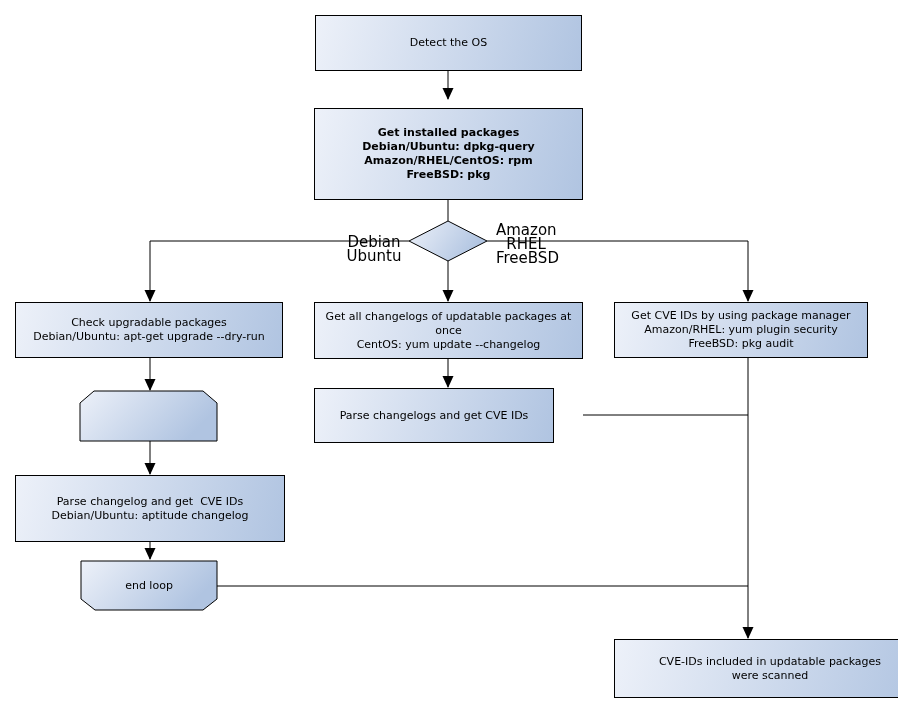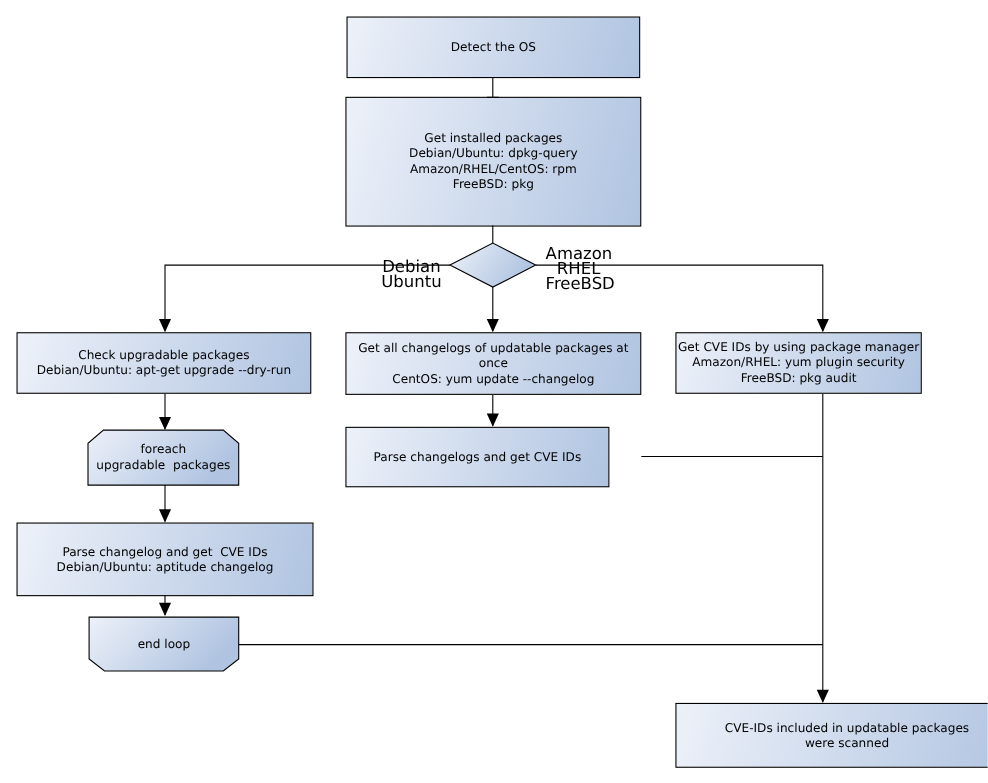--- a/index.html
+++ b/index.html
@@ -106,61 +106,57 @@
 
     <polygon class="shape" points="409,241 448,221 487,241 448,261"></polygon>
     <polygon class="shape" points="94,391 203,391 217,403 217,441 80,441 80,403"></polygon>
     <polygon class="shape" points="81,561 217,561 217,599 203,610 95,610 81,599"></polygon>
   </svg>
 
   <div class="node rect" style="left:315px; top:15px; width:267px; height:56px;">
     <span>Detect the OS</span>
   </div>
 
-  <div class="node rect" style="left:314px; top:88px; width:269px; height:118px;">
+  <div class="node rect" style="left:314px; top:108px; width:269px; height:92px;font-weight:bold;">
     <span>Get installed packages
 Debian/Ubuntu: dpkg-query
 Amazon/RHEL/CentOS: rpm
 FreeBSD: pkg</span>
   </div>
 
   <div class="node rect" style="left:15px; top:302px; width:268px; height:56px;">
     <span>Check upgradable packages
 Debian/Ubuntu: apt-get upgrade --dry-run</span>
   </div>
 
   <div class="node rect" style="left:314px; top:302px; width:269px; height:57px;">
     <span>Get all changelogs of updatable packages at once
 CentOS: yum update --changelog</span>
   </div>
 
-  <div class="node rect" style="left:614px; top:302px; width:224px; height:56px;">
+  <div class="node rect" style="left:614px; top:302px; width:254px; height:56px;">
     <span>Get CVE IDs by using package manager
 Amazon/RHEL: yum plugin security
 FreeBSD: pkg audit</span>
   </div>
 
   <div class="node rect" style="left:314px; top:388px; width:240px; height:55px;">
     <span>Parse changelogs and get CVE IDs</span>
   </div>
 
   <div class="node rect" style="left:15px; top:475px; width:270px; height:67px;">
     <span>Parse changelog and get  CVE IDs
 Debian/Ubuntu: aptitude changelog</span>
   </div>
 
   <div class="node rect" style="left:614px; top:639px; width:312px; height:59px;">
     <span>CVE-IDs included in updatable packages
 were scanned</span>
   </div>
 
-  <div class="node shape-label" style="left:80px; top:391px; width:137px; height:50px;">
-    <span>foreach
-upgradable  packages</span>
-  </div>
 
   <div class="node shape-label" style="left:81px; top:561px; width:136px; height:49px;text-align:right;">
     <span>end loop</span>
   </div>
 
   <div class="edge-label" style="left:344px; top:207px; width:60px;">
     <span>Debian
 Ubuntu</span>
   </div>
 

